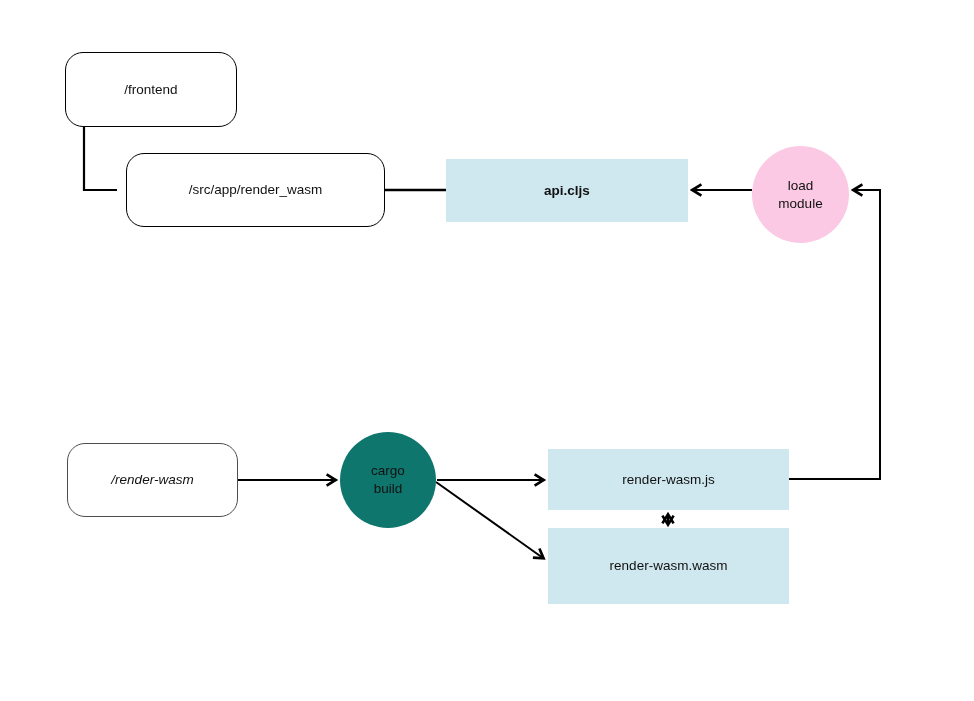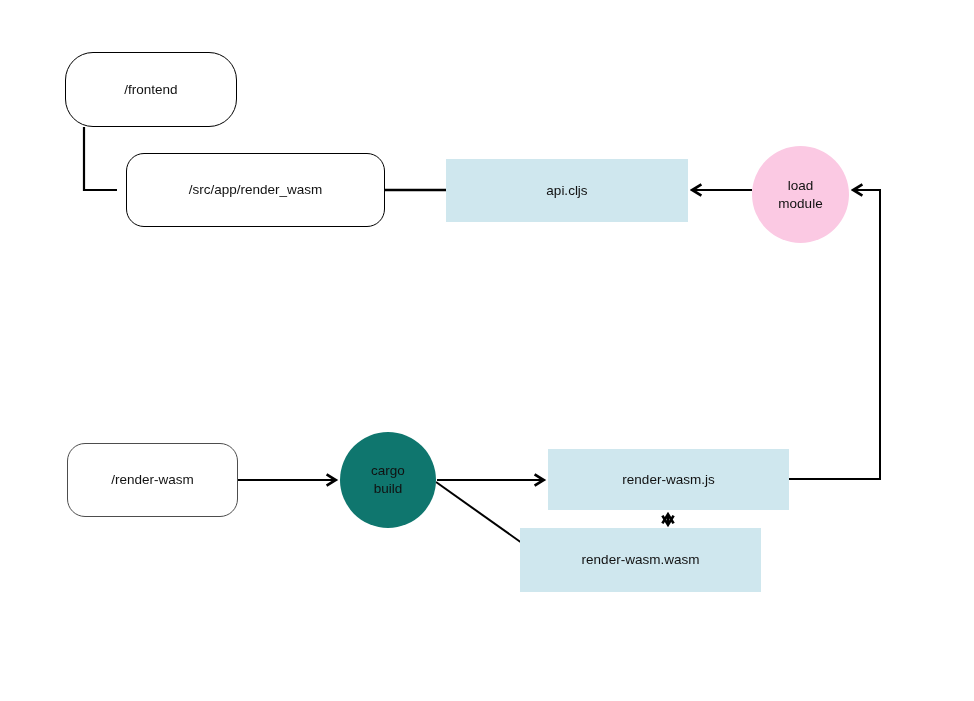--- a/index.html
+++ b/index.html
@@ -44,28 +44,28 @@
     border: none;
   }
   .circle {
     border-radius: 50%;
   }
   .circle .circle-label {
     width: 62px;
     text-align: center;
   }
   
-  #node-frontend        { left: 65px;  top: 52px;  width: 172px; height: 75px; border-radius: 28px; }
+  #node-frontend        { left: 65px;  top: 52px;  width: 172px; height: 75px; }
   #node-src-app         { left: 126px; top: 153px; width: 259px; height: 74px; }
-  #node-api-cljs        { left: 446px; top: 159px; width: 242px; height: 63px; }
+  #node-api-cljs        { left: 446px; top: 159px; width: 242px; height: 63px; font-weight: bold; }
   #node-load-module     { left: 752px; top: 146px; width: 97px;  height: 97px; background: #fbc9e3; }
-  #node-render-wasm-dir { left: 67px;  top: 443px; width: 171px; height: 74px; border: 1.3px solid #4d4d4d; }
+  #node-render-wasm-dir { left: 67px;  top: 443px; width: 171px; height: 74px; border: 1.3px solid #4d4d4d; font-style: italic; }
   #node-cargo-build     { left: 340px; top: 432px; width: 96px;  height: 96px; background: #0f766e; }
   #node-render-wasm-js  { left: 548px; top: 449px; width: 241px; height: 61px; }
-  #node-render-wasm-wasm{ left: 520px; top: 528px; width: 241px; height: 64px; }
+  #node-render-wasm-wasm{ left: 548px; top: 528px; width: 241px; height: 76px; }
 </style>
 </head>
 <body>
 
 <div class="canvas">
 
   <svg class="edges-layer" width="974" height="701" viewBox="0 0 974 701" xmlns="http://www.w3.org/2000/svg">
     <defs>
       <marker id="chev" viewBox="0 0 10 10" refX="7.5" refY="5" markerWidth="7" markerHeight="7" orient="auto-start-reverse">
         <path d="M 1.5 1 L 8 5 L 1.5 9" fill="none" stroke="#000000" stroke-width="1.9"></path>

